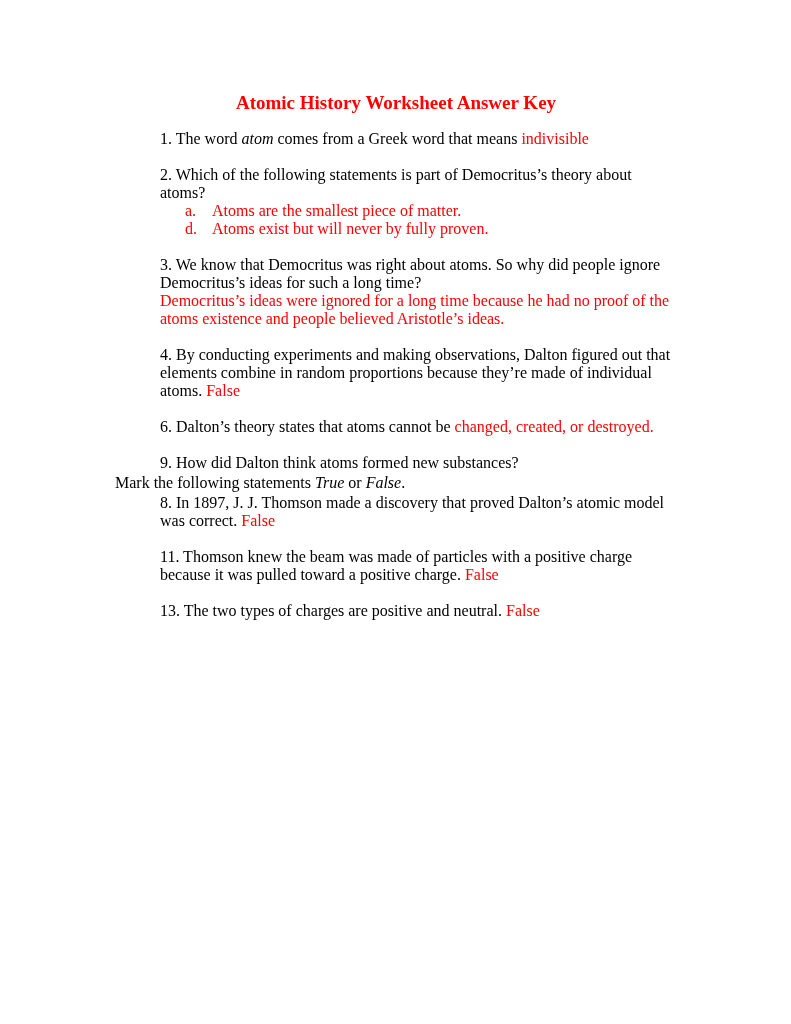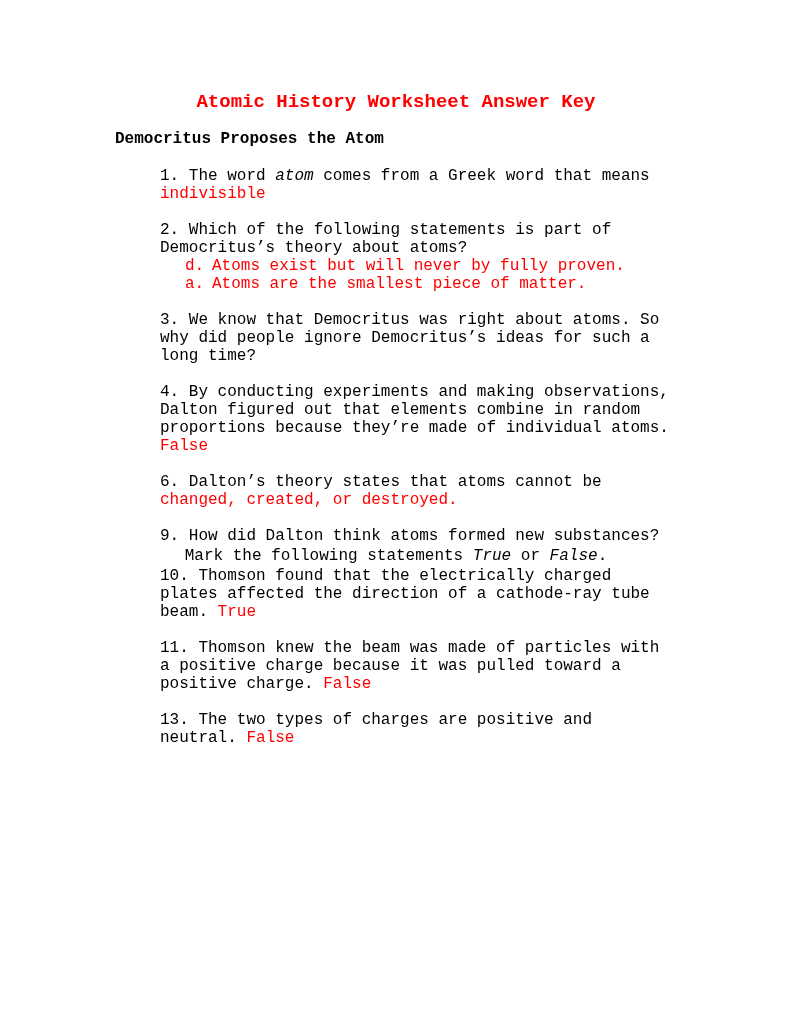--- a/index.html
+++ b/index.html
@@ -4,21 +4,21 @@
 <style>
   * { box-sizing: border-box; }
   html, body { margin: 0; padding: 0; background: #ffffff; }
   .page {
     position: relative;
     width: 791px;
     height: 1024px;
     margin: 0 auto;
     background: #ffffff;
     color: #000000;
-    font-family: Liberation Mono, monospace;
+    font-family: Liberation Serif, serif;
     font-size: 16px;
     line-height: 18px;
     padding: 93px 114px 0 115px;
     overflow: hidden;
   }
   .title {
     font-size: 19px;
     line-height: 19px;
     font-weight: bold;
     text-align: center;
@@ -30,65 +30,64 @@
     font-size: 16px;
     line-height: 18px;
     font-weight: bold;
     margin: 14px 0 0 0;
   }
   .question {
     margin: 18px 0 0 0;
     padding-left: 45px;
   }
   .heading + .question { margin-top: 19px; }
-  .instruction { margin: 2px 0 0 0; text-align: center; }
+  .instruction { margin: 2px 0 0 0; }
   .instruction + .question { margin-top: 2px; }
   .red { color: var(--answer-color, #ff0000); }
   .answer-block { display: block; }
   .option { padding-left: 25px; }
   .opt-label { display: inline-block; width: 27px; }
   em { font-style: italic; }
 </style>
 </head>
 <body>
 
 <div class="page">
 
   <h1 class="title">Atomic History Worksheet Answer Key</h1>
 
   <section>
-    <h2 class="heading">Democritus Proposes the Atom</h2>
 
     <p class="question"><span>1. The word </span><em>atom</em><span> comes from a Greek word that means </span><span class="red">indivisible</span></p>
 
     <div class="question">
       <div>2. Which of the following statements is part of Democritus’s theory about atoms?</div>
+      <div class="option"><span class="opt-label red">a.</span><span class="red">Atoms are the smallest piece of matter.</span></div>
       <div class="option"><span class="opt-label red">d.</span><span class="red">Atoms exist but will never by fully proven.</span></div>
-      <div class="option"><span class="opt-label red">a.</span><span class="red">Atoms are the smallest piece of matter.</span></div>
     </div>
 
-    <p class="question"><span>3. We know that Democritus was right about atoms. So why did people ignore Democritus’s ideas for such a long time?</span></p>
+    <p class="question"><span>3. We know that Democritus was right about atoms. So why did people ignore Democritus’s ideas for such a long time?</span><span class="red answer-block">Democritus’s ideas were ignored for a long time because he had no proof of the atoms existence and people believed Aristotle’s ideas.</span></p>
   </section>
 
   <section>
 
     <p class="question"><span>4. By conducting experiments and making observations, Dalton figured out that elements combine in random proportions because they’re made of individual atoms. </span><span class="red">False</span></p>
 
     <p class="question"><span>6. Dalton’s theory states that atoms cannot be </span><span class="red">changed, created, or destroyed.</span></p>
 
 
     <p class="question"><span>9. How did Dalton think atoms formed new substances?</span></p>
   </section>
 
   <section>
 
     <p class="instruction"><span>Mark the following statements </span><em>True</em><span> or </span><em>False</em><span>.</span></p>
 
+    <p class="question"><span>8. In 1897, J. J. Thomson made a discovery that proved Dalton’s atomic model was correct. </span><span class="red">False</span></p>
 
 
-    <p class="question"><span>10. Thomson found that the electrically charged plates affected the direction of a cathode-ray tube beam. </span><span class="red">True</span></p>
 
     <p class="question"><span>11. Thomson knew the beam was made of particles with a positive charge because it was pulled toward a positive charge. </span><span class="red">False</span></p>
 
     <p class="question"><span>13. The two types of charges are positive and neutral. </span><span class="red">False</span></p>
   </section>
 
 </div>
 
 </body></html>

